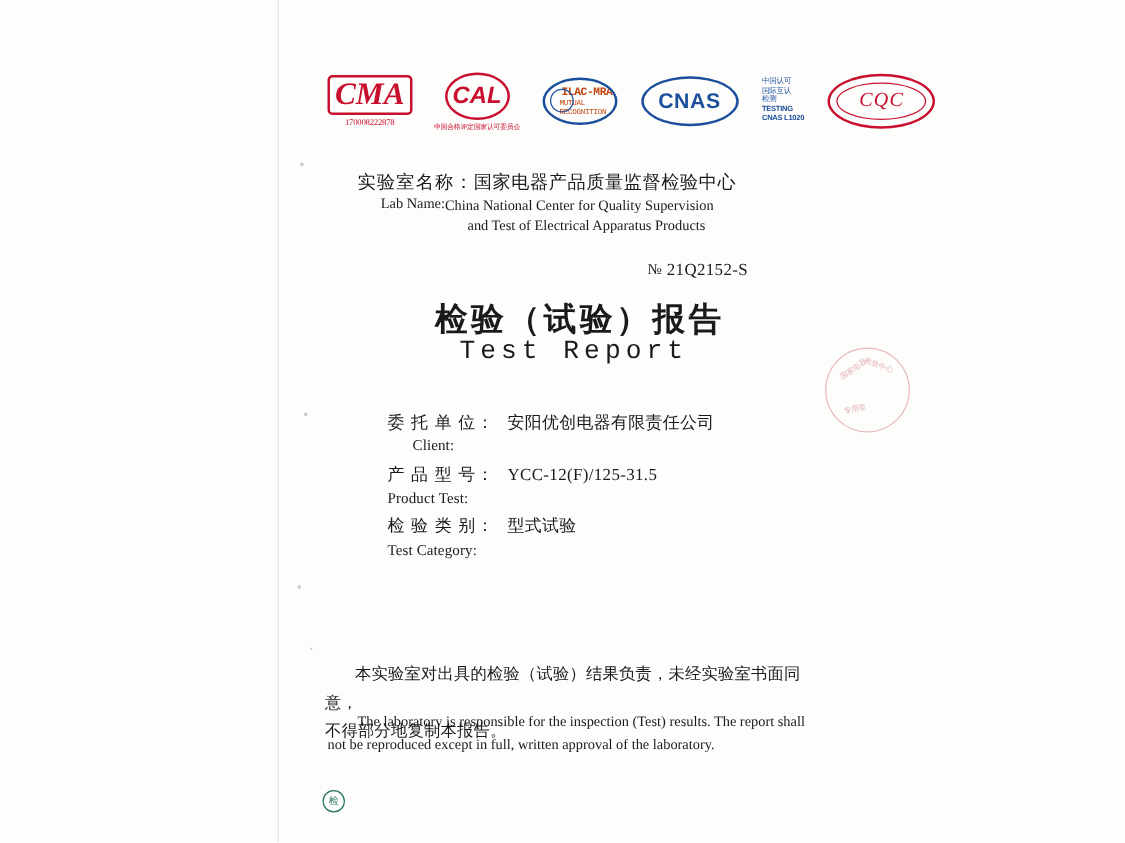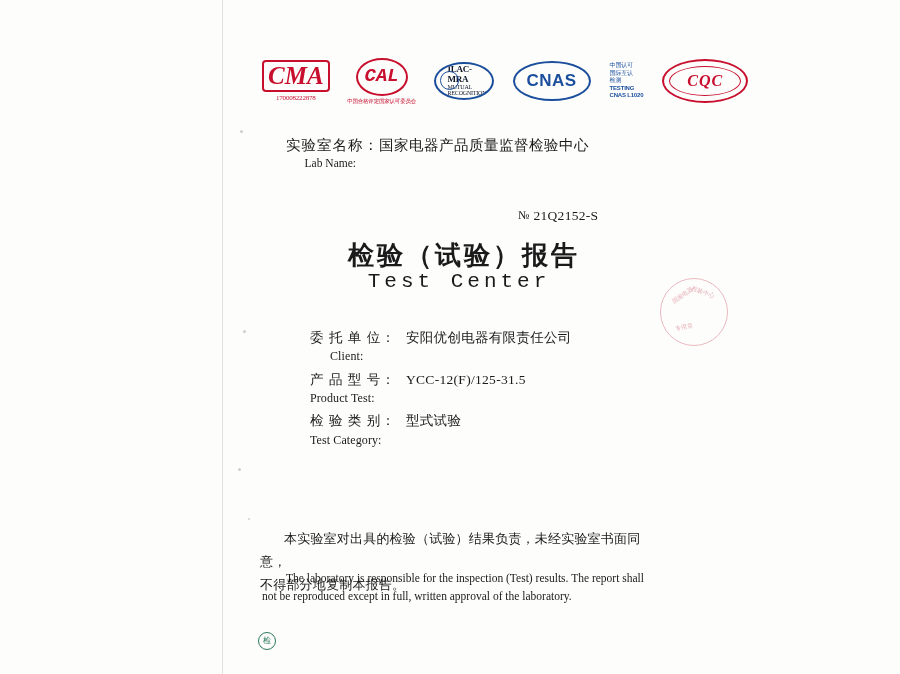--- a/index.html
+++ b/index.html
@@ -89,21 +89,21 @@
 
   
   .logo-cal { width: 66px; color: #c8102e; }
   .logo-cal .ring {
     width: 48px; height: 34px;
     border: 2px solid #c8102e;
     border-radius: 50%;
     display: flex;
     align-items: center;
     justify-content: center;
-    font-family: Liberation Mono, monospace;
+    font-family: Liberation Sans, sans-serif;
     font-weight: bold;
     font-style: italic;
     font-size: 19px;
     line-height: 1;
   }
   .logo-cal .sub {
     font-size: 5.5px;
     margin-top: 2px;
     color: #c8102e;
     white-space: nowrap;
@@ -112,23 +112,25 @@
 
   
   .logo-ilac { width: 62px; }
   .logo-ilac .oval {
     width: 56px; height: 34px;
     border: 2px solid #1b4f9c;
     border-radius: 50%;
     display: flex;
     flex-direction: column;
     align-items: center;
-    color: #0f172a;
+    justify-content: center;
+    color: #c2410c;
     position: relative;
     overflow: hidden;
+    font-family: Liberation Mono, monospace;
   }
   .logo-ilac .oval .globe {
     position: absolute;
     left: 4px; top: 7px;
     width: 17px; height: 17px;
     border: 1px solid #1b4f9c;
     border-radius: 50%;
   }
   .logo-ilac .txt1 {
     font-size: 9px;
@@ -185,21 +187,21 @@
   }
   .logo-cqc .oval-in {
     width: 70px; height: 28px;
     border: 1.5px solid #c8102e;
     border-radius: 50%;
     display: flex;
     align-items: center;
     justify-content: center;
     color: #c8102e;
     font-family: "Liberation Serif", serif;
-    font-weight: bold;
+    font-weight: normal;
     font-style: italic;
     font-size: 16px;
     letter-spacing: 1px;
   }
 
   
   .lab-block {
     position: absolute;
     left: 286px;
     top: 136px;
@@ -405,30 +407,34 @@
     </div>
 
   </div>
 
   <div class="lab-block">
     <div class="lab-line1">
       <span class="label">实验室名称：</span><span class="value">国家电器产品质量监督检验中心</span>
     </div>
     <div class="lab-en-wrap">
       <div class="lab-en-label">Lab Name:</div>
+      <div class="lab-en-value">
+        <div>China National Center for Quality Supervision</div>
+        <div class="l2">and Test of Electrical Apparatus Products</div>
+      </div>
     </div>
   </div>
 
   <div class="report-no">
     <span class="no-sym">№</span>
     <span>21Q2152-S</span>
   </div>
 
   <div class="title-cn">检验（试验）报告</div>
-  <div class="title-en">Test   Center</div>
+  <div class="title-en">Test   Report</div>
 
   <div class="seal">
     <span class="sealtxt t1">国家电器</span>
     <span class="sealtxt t2">检验中心</span>
     <span class="sealtxt t3">专用章</span>
   </div>
 
   <div class="fields">
 
     <div class="field">

